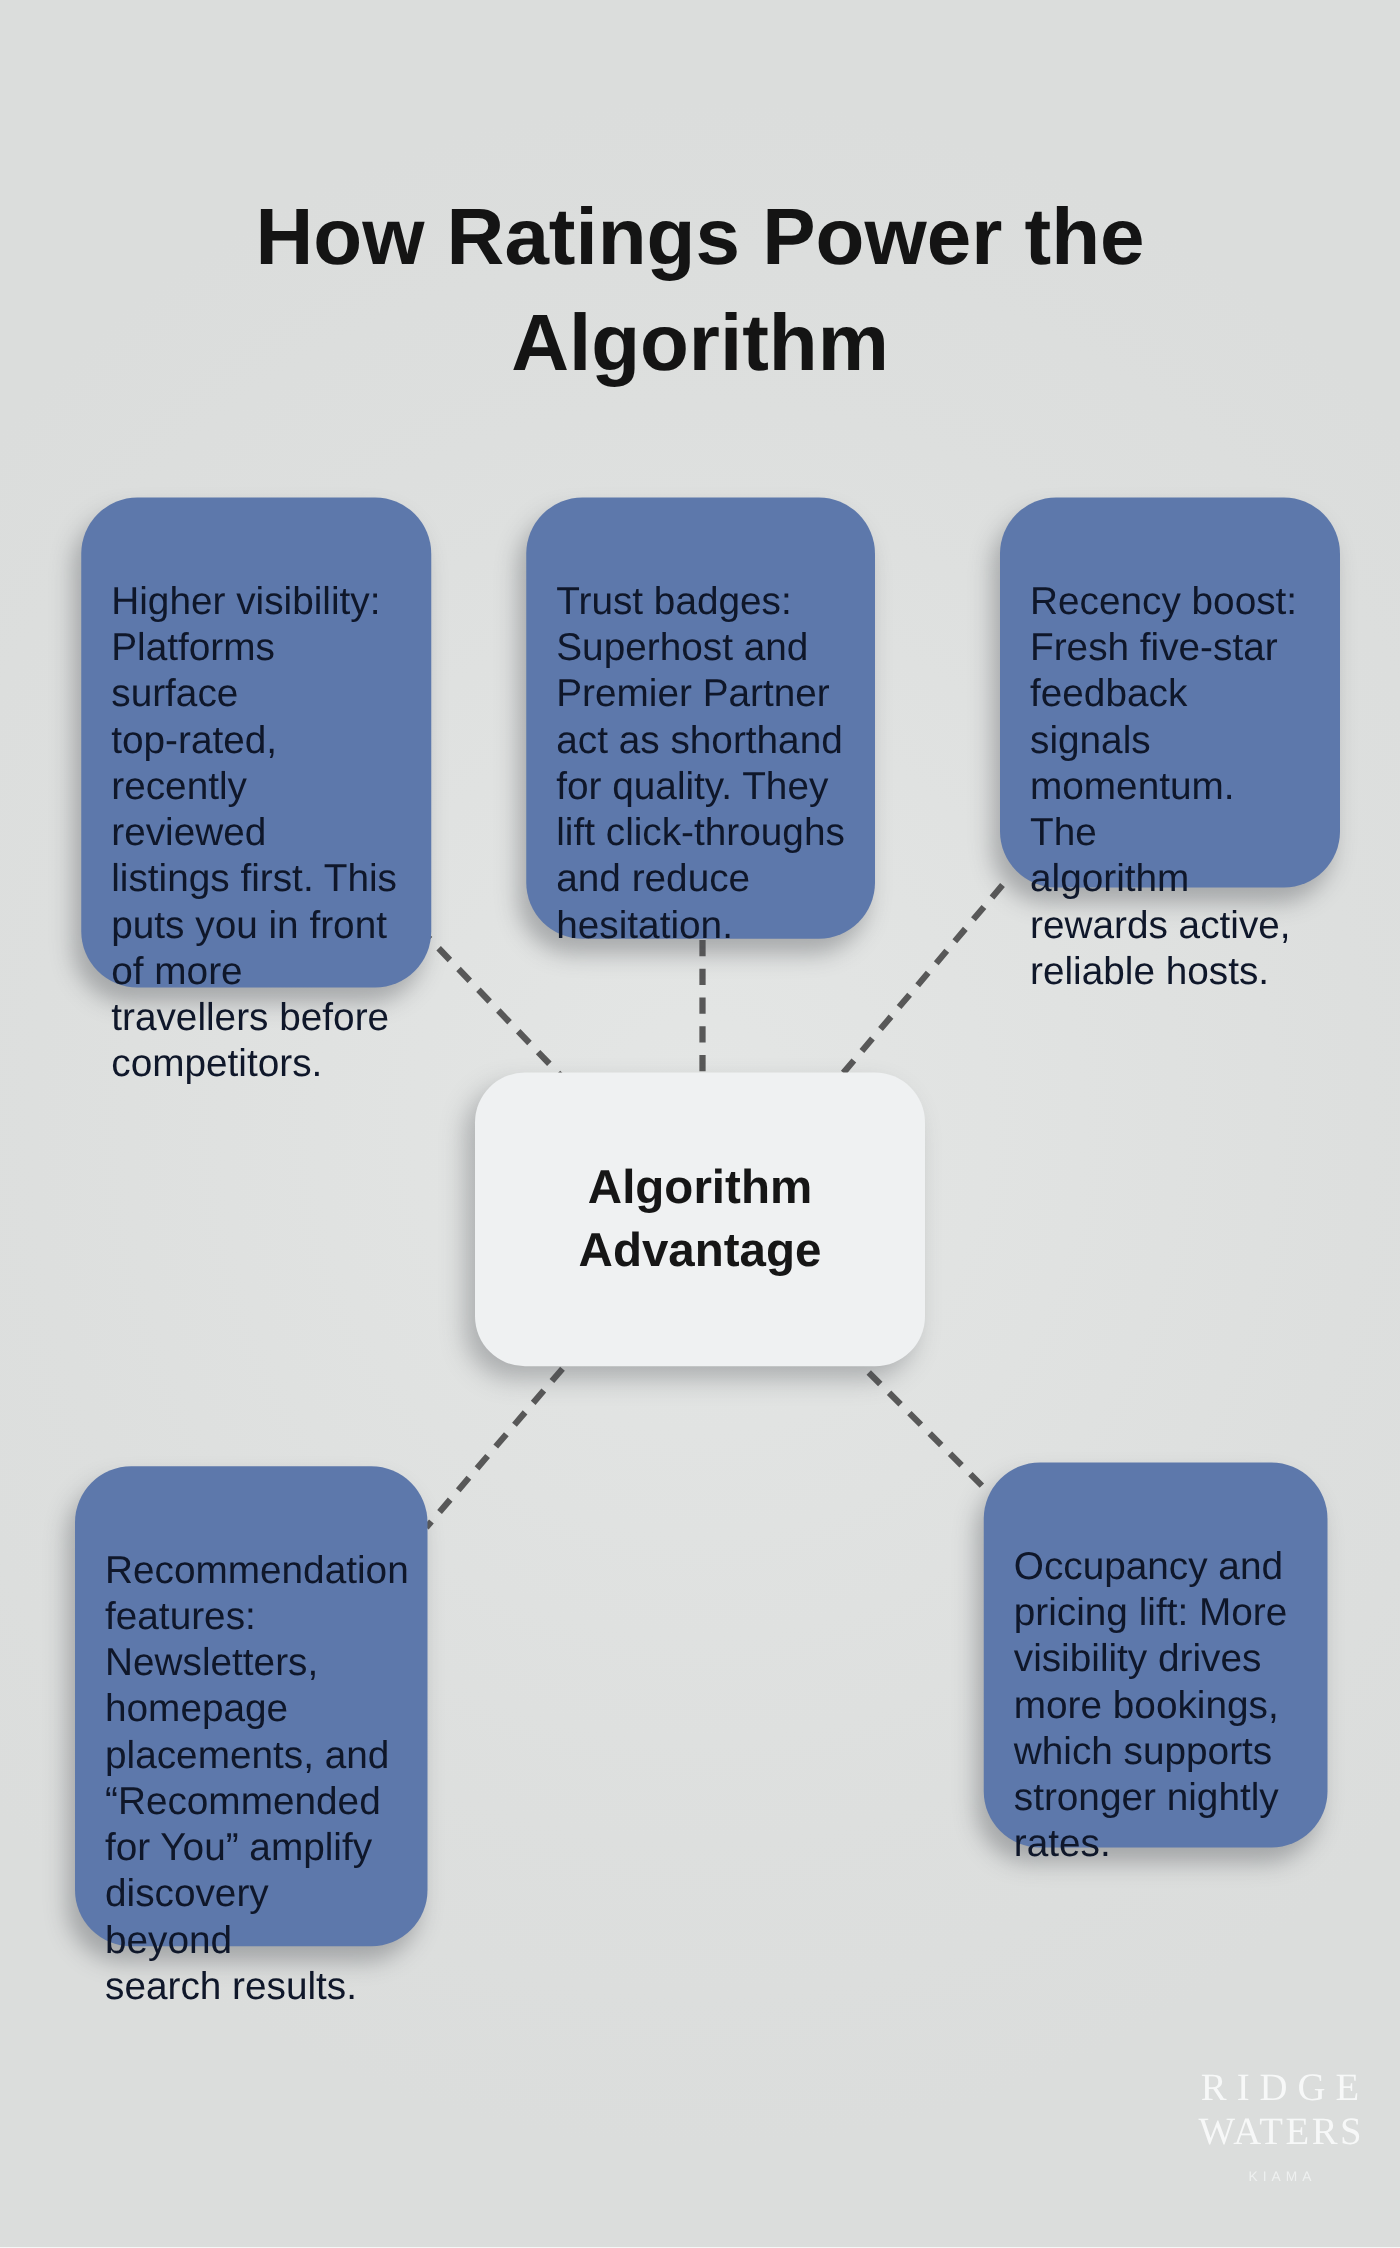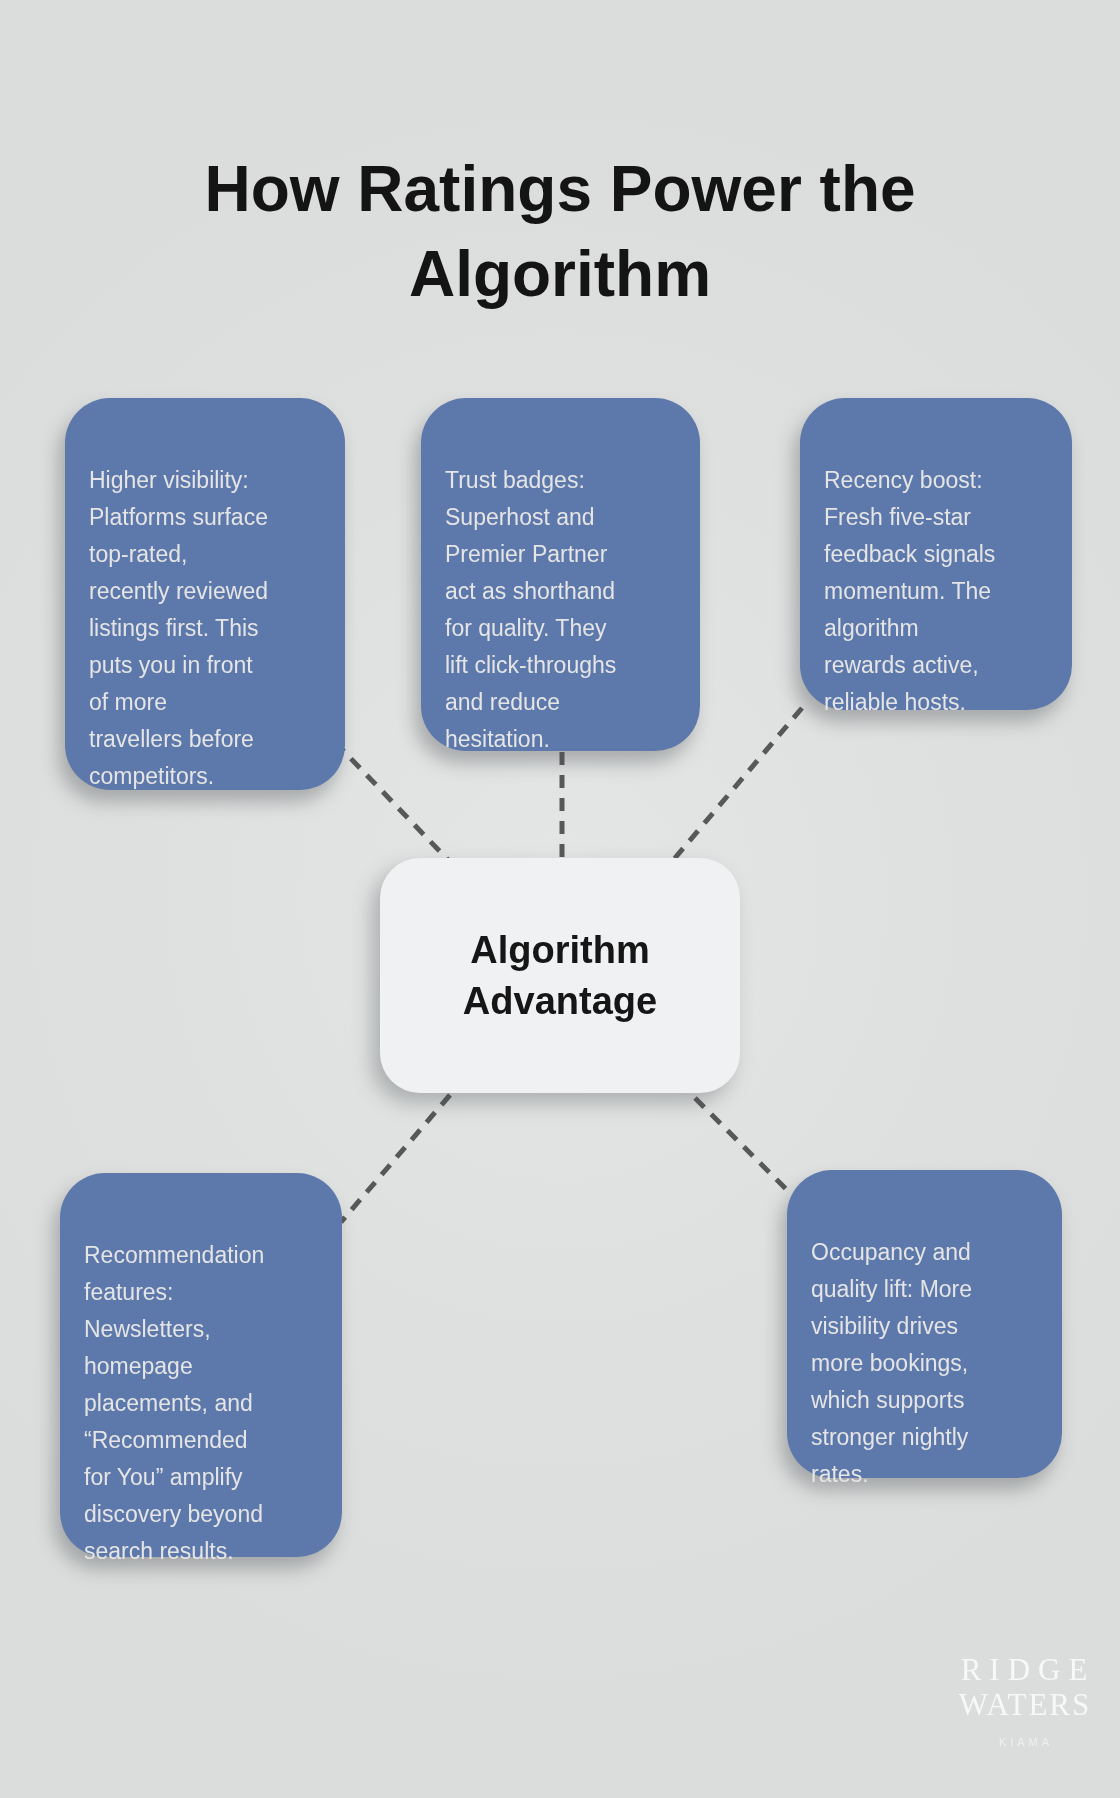--- a/index.html
+++ b/index.html
@@ -31,22 +31,22 @@
     stroke: #585858;
     stroke-width: 5;
     stroke-dasharray: 13 10;
   }
   .card {
     position: absolute;
     box-sizing: border-box;
     background: #5d78ab;
     border-radius: 45px;
     padding: 27px 24px;
-    color: #e5e5e5;
-    font-size: 23px; line-height: 37px;
+    color: #0f172a;
+    font-size: 31px; line-height: 37px;
     white-space: pre-line;
     box-shadow: -6px 12px 18px rgba(75, 78, 84, 0.38);
     z-index: 2;
   }
   .card-1 { left: 65px;  top: 398px;  width: 280px; height: 392px; }
   .card-2 { left: 421px; top: 398px;  width: 279px; height: 353px; }
   .card-3 { left: 800px; top: 398px;  width: 272px; height: 312px; }
   .card-4 { left: 60px;  top: 1173px; width: 282px; height: 384px; padding-left: 24px; }
   .card-5 { left: 787px; top: 1170px; width: 275px; height: 308px; }
   .center-node {
@@ -147,21 +147,21 @@
 homepage
 placements, and
 “Recommended
 for You” amplify
 discovery beyond
 search results.</span>
   </div>
 
   <div class="card card-5">
     <span>Occupancy and
-quality lift: More
+pricing lift: More
 visibility drives
 more bookings,
 which supports
 stronger nightly
 rates.</span>
   </div>
 
   <div class="brand-logo">
     <span class="logo-ridge">RIDGE</span>
     <span class="logo-waters">WATERS</span>

